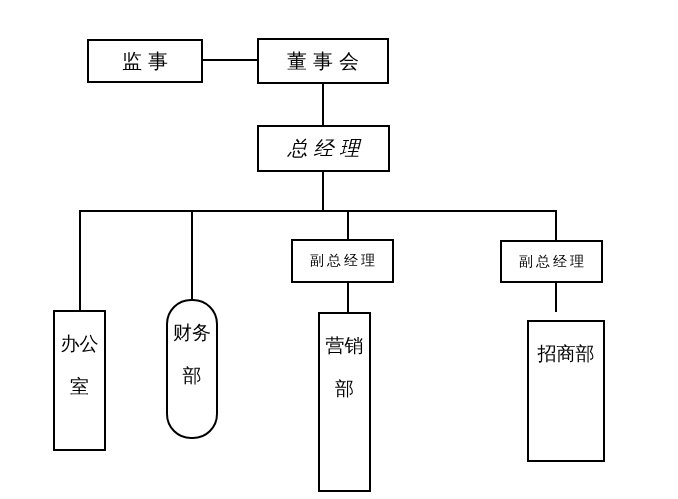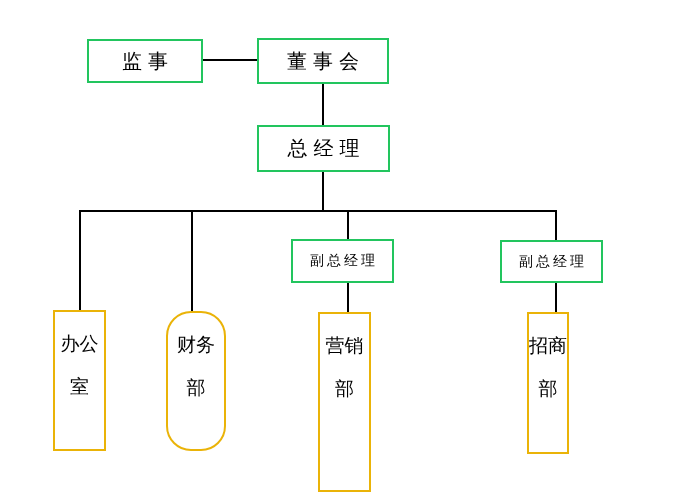--- a/index.html
+++ b/index.html
@@ -8,64 +8,64 @@
     width: 678px;
     height: 499px;
     background: #ffffff;
     font-family: "DejaVu Sans", "Liberation Sans", sans-serif;
     color: #000000;
     overflow: hidden;
   }
   .node {
     position: absolute;
     box-sizing: border-box;
-    border: 2px solid #22c55e;
+    border: 2px solid #000000;
     background: #ffffff;
     display: flex;
     align-items: center;
     justify-content: center;
   }
   .node .hlabel {
     font-size: 20px;
     letter-spacing: 6px;
     text-indent: 6px;
     white-space: nowrap;
   }
   .node .hlabel.small { font-size: 14px; letter-spacing: 3px; text-indent: 3px; }
   .vnode {
     position: absolute;
     box-sizing: border-box;
-    border: 2px solid #eab308;
+    border: 2px solid #000000;
     background: #ffffff;
   }
   .vnode .vlabel {
     width: 100%;
     height: 100%;
     box-sizing: border-box;
     padding-top: 10px;
     text-align: center;
     font-size: 19px;
     line-height: 43px;
     word-break: break-all;
     overflow: hidden;
   }
   .line {
     position: absolute;
     background: #000000;
   }
   
   #node-supervisor   { left: 87px;  top: 39px;  width: 116px; height: 44px; }
   #node-board        { left: 257px; top: 38px;  width: 132px; height: 46px; }
-  #node-gm           { left: 257px; top: 125px; width: 133px; height: 47px; }
+  #node-gm           { left: 257px; top: 125px; width: 133px; height: 47px; font-style: italic; }
   #node-dgm1         { left: 291px; top: 239px; width: 103px; height: 44px; }
   #node-dgm2         { left: 500px; top: 240px; width: 103px; height: 43px; }
   #node-office       { left: 53px;  top: 310px; width: 53px;  height: 141px; }
-  #node-finance      { left: 166px; top: 311px; width: 60px;  height: 140px; border-radius: 25px; }
+  #node-finance      { left: 166px; top: 299px; width: 52px;  height: 140px; border-radius: 25px; }
   #node-marketing    { left: 318px; top: 312px; width: 53px;  height: 180px; }
-  #node-investment   { left: 527px; top: 312px; width: 42px;  height: 142px; }
+  #node-investment   { left: 527px; top: 320px; width: 78px;  height: 142px; }
   
   #line-supervisor-board { left: 203px; top: 59px;  width: 54px;  height: 2px; }
   #line-board-gm         { left: 322px; top: 84px;  width: 2px;   height: 41px; }
   #line-gm-bus           { left: 322px; top: 172px; width: 2px;   height: 40px; }
   #line-bus              { left: 79px;  top: 210px; width: 478px; height: 2px; }
   #line-drop-office      { left: 79px;  top: 210px; width: 2px;   height: 100px; }
   #line-drop-finance     { left: 191px; top: 210px; width: 2px;   height: 101px; }
   #line-drop-dgm1        { left: 347px; top: 210px; width: 2px;   height: 29px; }
   #line-drop-dgm2        { left: 555px; top: 210px; width: 2px;   height: 30px; }
   #line-dgm1-marketing   { left: 347px; top: 283px; width: 2px;   height: 29px; }

